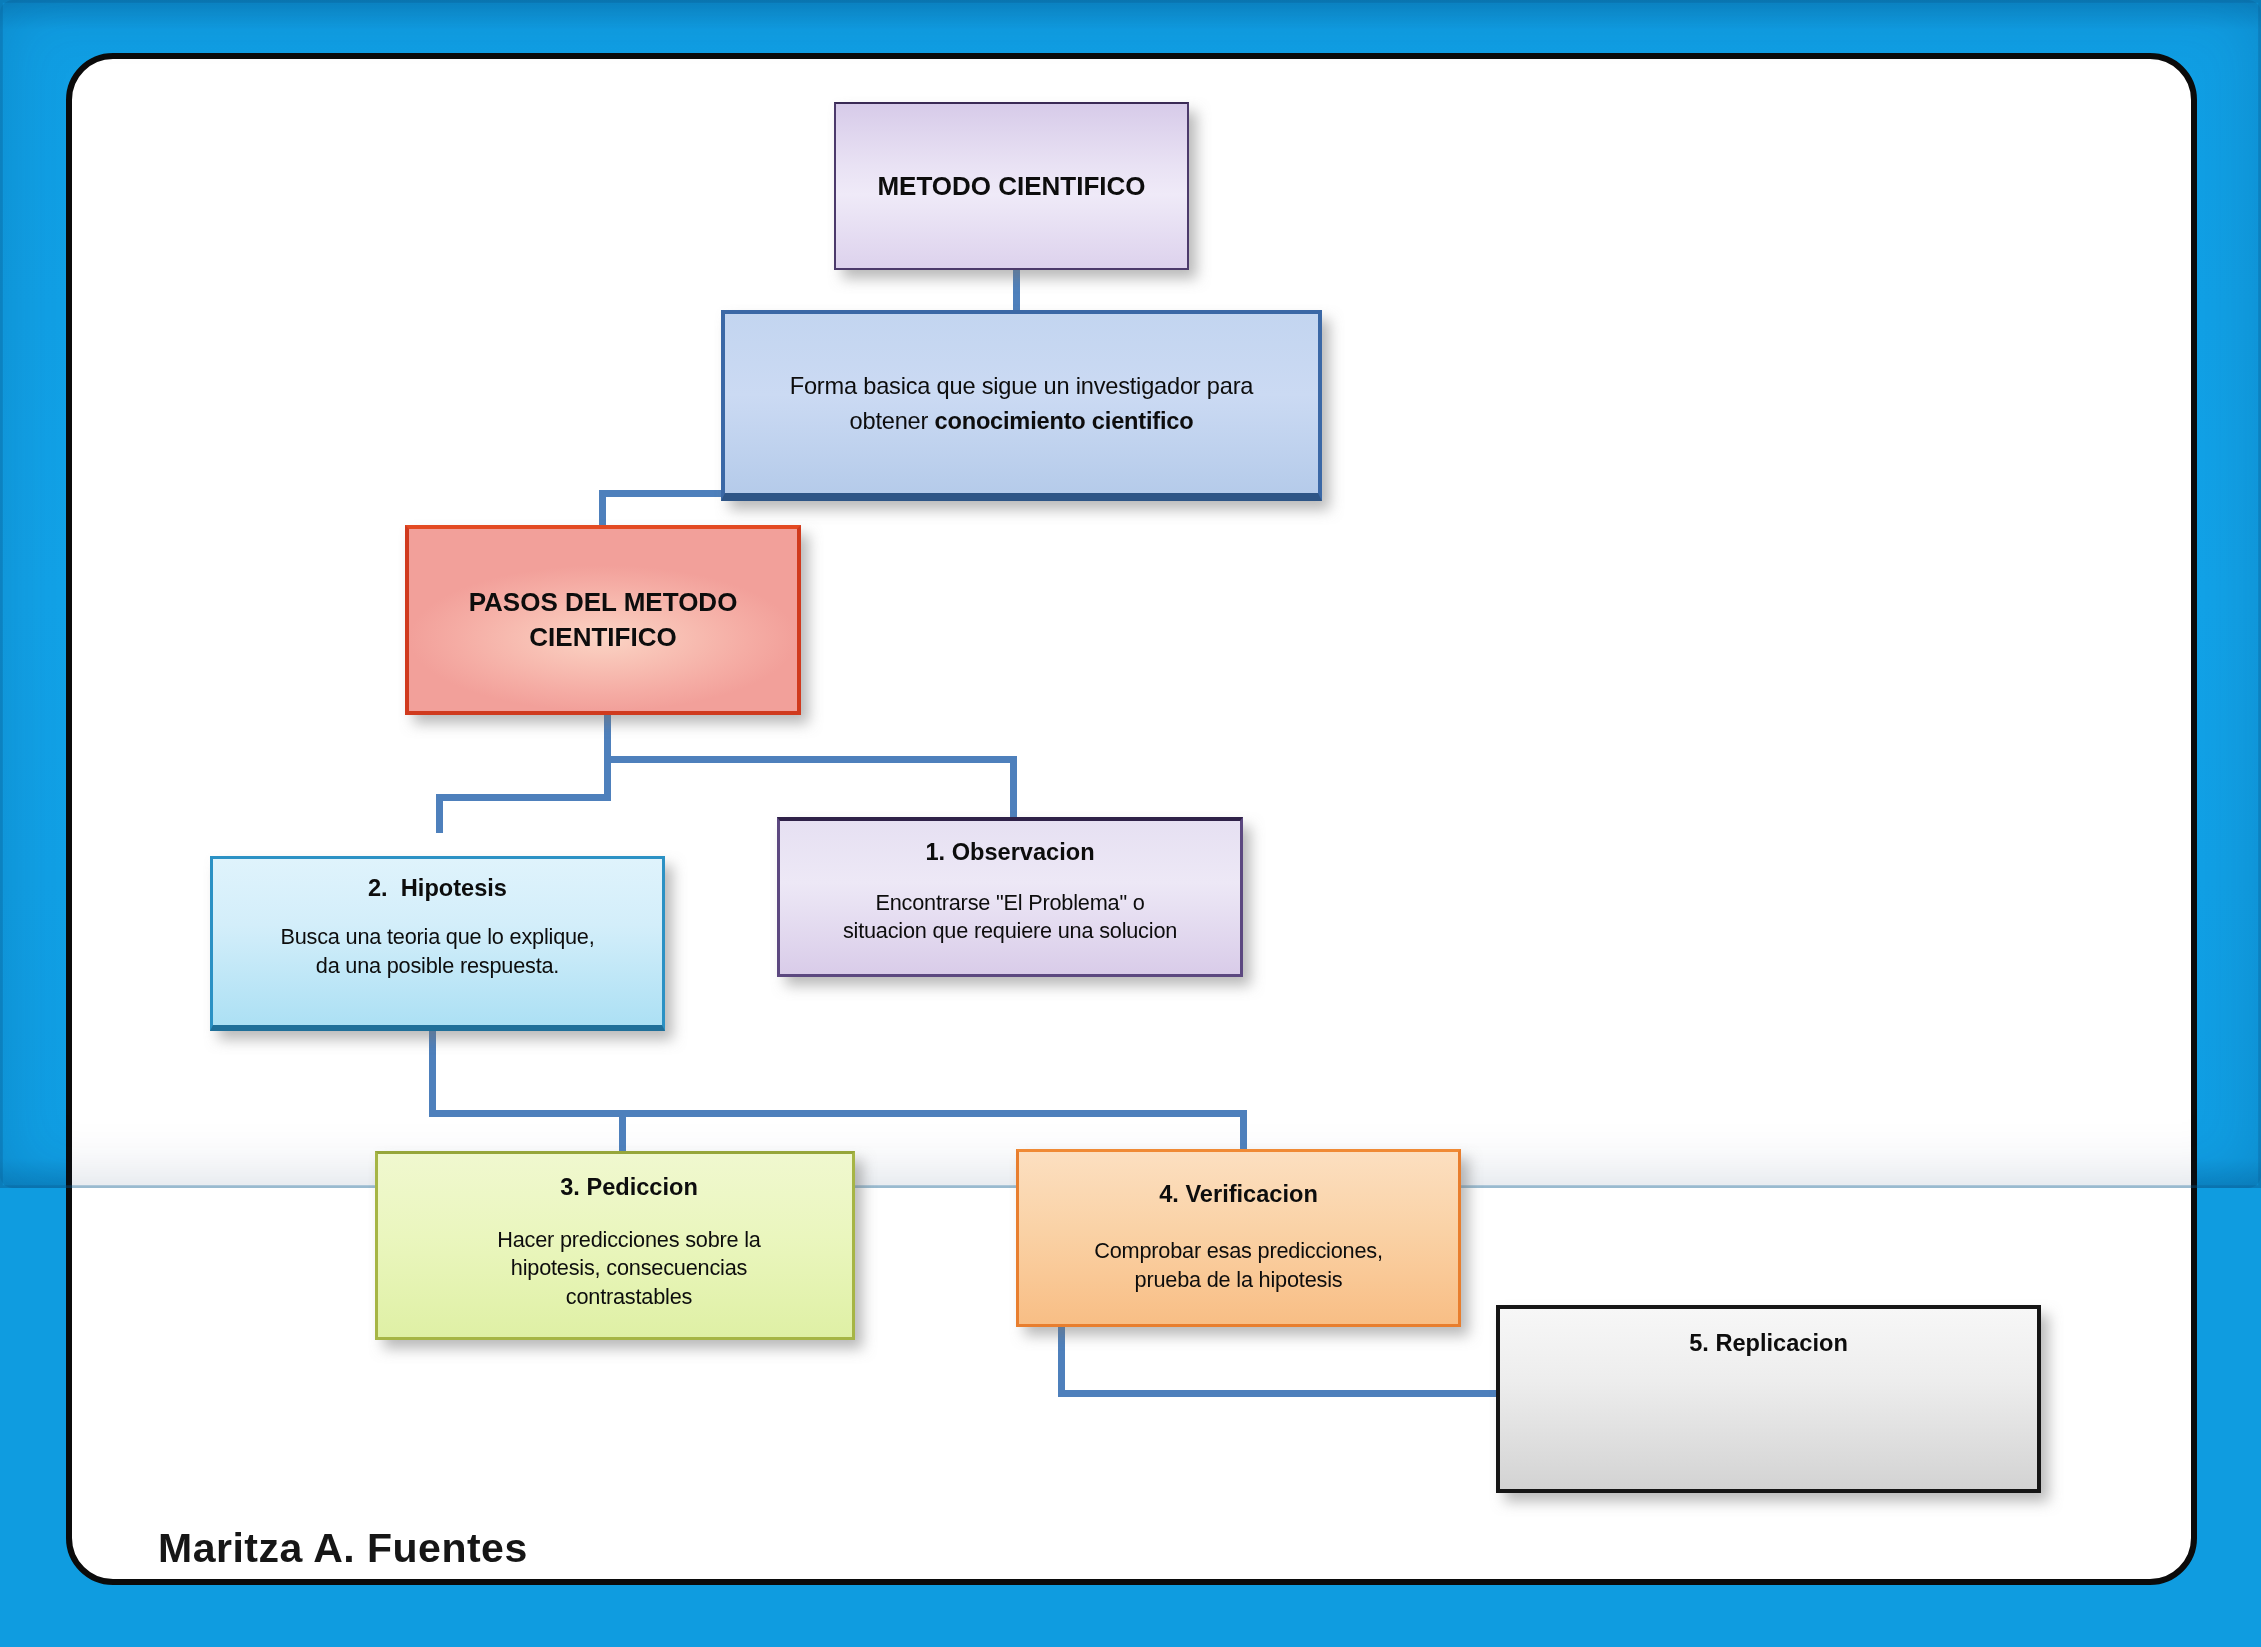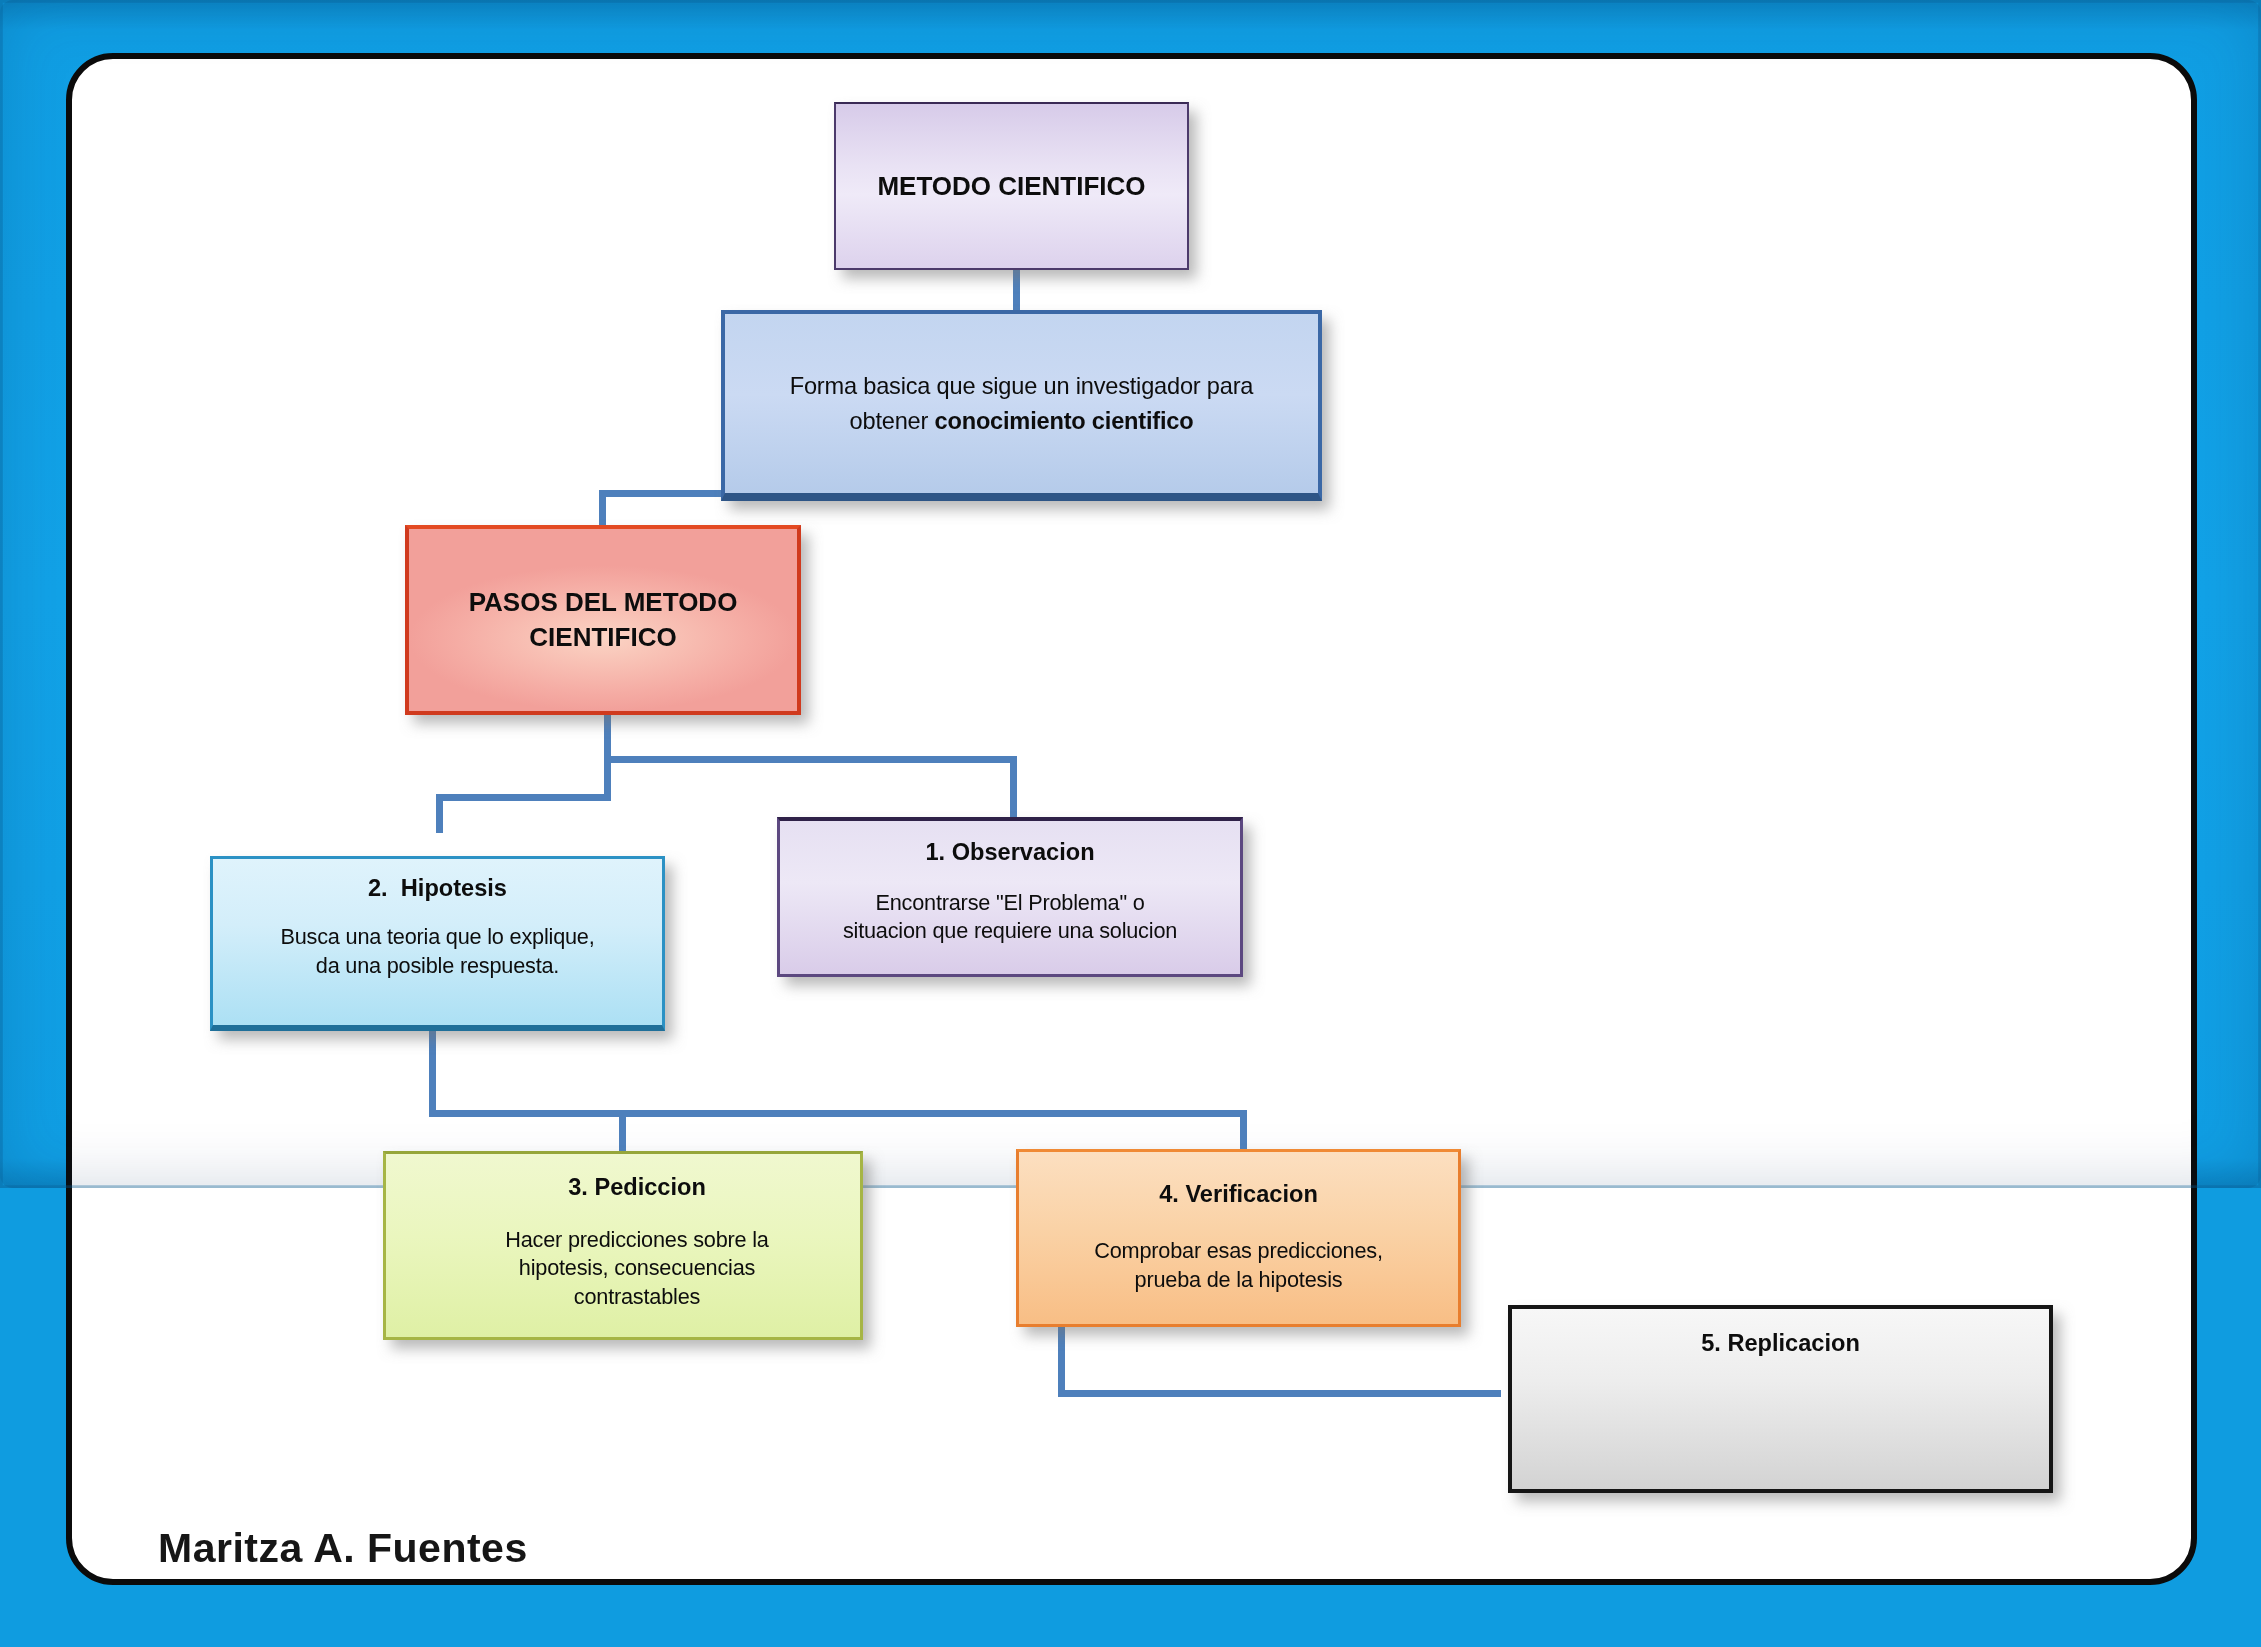--- a/index.html
+++ b/index.html
@@ -43,32 +43,32 @@
   .step .title{font-size:23.6px;}
   .step .body{font-size:21.7px;line-height:1.32;}
   .observacion{left:777px;top:817px;width:466px;height:160px;
     background:linear-gradient(180deg,#E6E0F2 0%,#EDE8F6 40%,#D9CCE9 100%);
     border:3.3px solid #5C4880;border-top:4.2px solid #2F2148;
     padding-top:18px;gap:22.6px;}
   .hipotesis{left:210px;top:856px;width:455px;height:175px;
     background:linear-gradient(180deg,#DFF3FC 0%,#D3EEFA 40%,#ACE0F4 100%);
     border:3.8px solid #2B91C4;border-bottom:6.6px solid #1F6F99;
     padding-top:16px;gap:21px;}
-  .pediccion{left:383px;top:1151px;width:480px;height:189px;
+  .pediccion{left:375px;top:1151px;width:480px;height:189px;
     background:linear-gradient(180deg,#F0F8CF 0%,#EAF6BE 45%,#DFF0A5 100%);
     border:3.3px solid #A6B545;border-top-color:#96A63A;
     padding-top:20px;gap:24.5px;padding-left:28px;}
   .verificacion{left:1016px;top:1149px;width:445px;height:178px;
     background:linear-gradient(180deg,#FCDFC0 0%,#FAD2A6 45%,#F8BE85 100%);
     border:3.8px solid #E87E2E;border-top-color:#F08A35;
     padding-top:29px;gap:29px;}
   .replicacion{left:1496px;top:1305px;width:545px;height:188px;
     background:linear-gradient(180deg,#F7F7F7 0%,#EDEDED 40%,#D3D3D3 100%);
     border:4.7px solid #151515;
-    padding-top:21px;gap:21px;margin-left:12px;}
+    padding-top:21px;gap:21px;}
 
   
   .c1 {left:1013px;top:269px;width:6.6px;height:45px;}
   .c2h{left:599px;top:490px;width:207px;height:6.6px;}
   .c2v{left:599px;top:490px;width:6.6px;height:40px;}
   .c3v{left:604px;top:714px;width:6.6px;height:85px;}
   .c3hr{left:604px;top:756px;width:413px;height:6.6px;}
   .c3vr{left:1010px;top:756px;width:6.6px;height:66px;}
   .c3hl{left:436px;top:794px;width:175px;height:6.6px;}
   .c3vl{left:436px;top:794px;width:6.6px;height:39px;}

